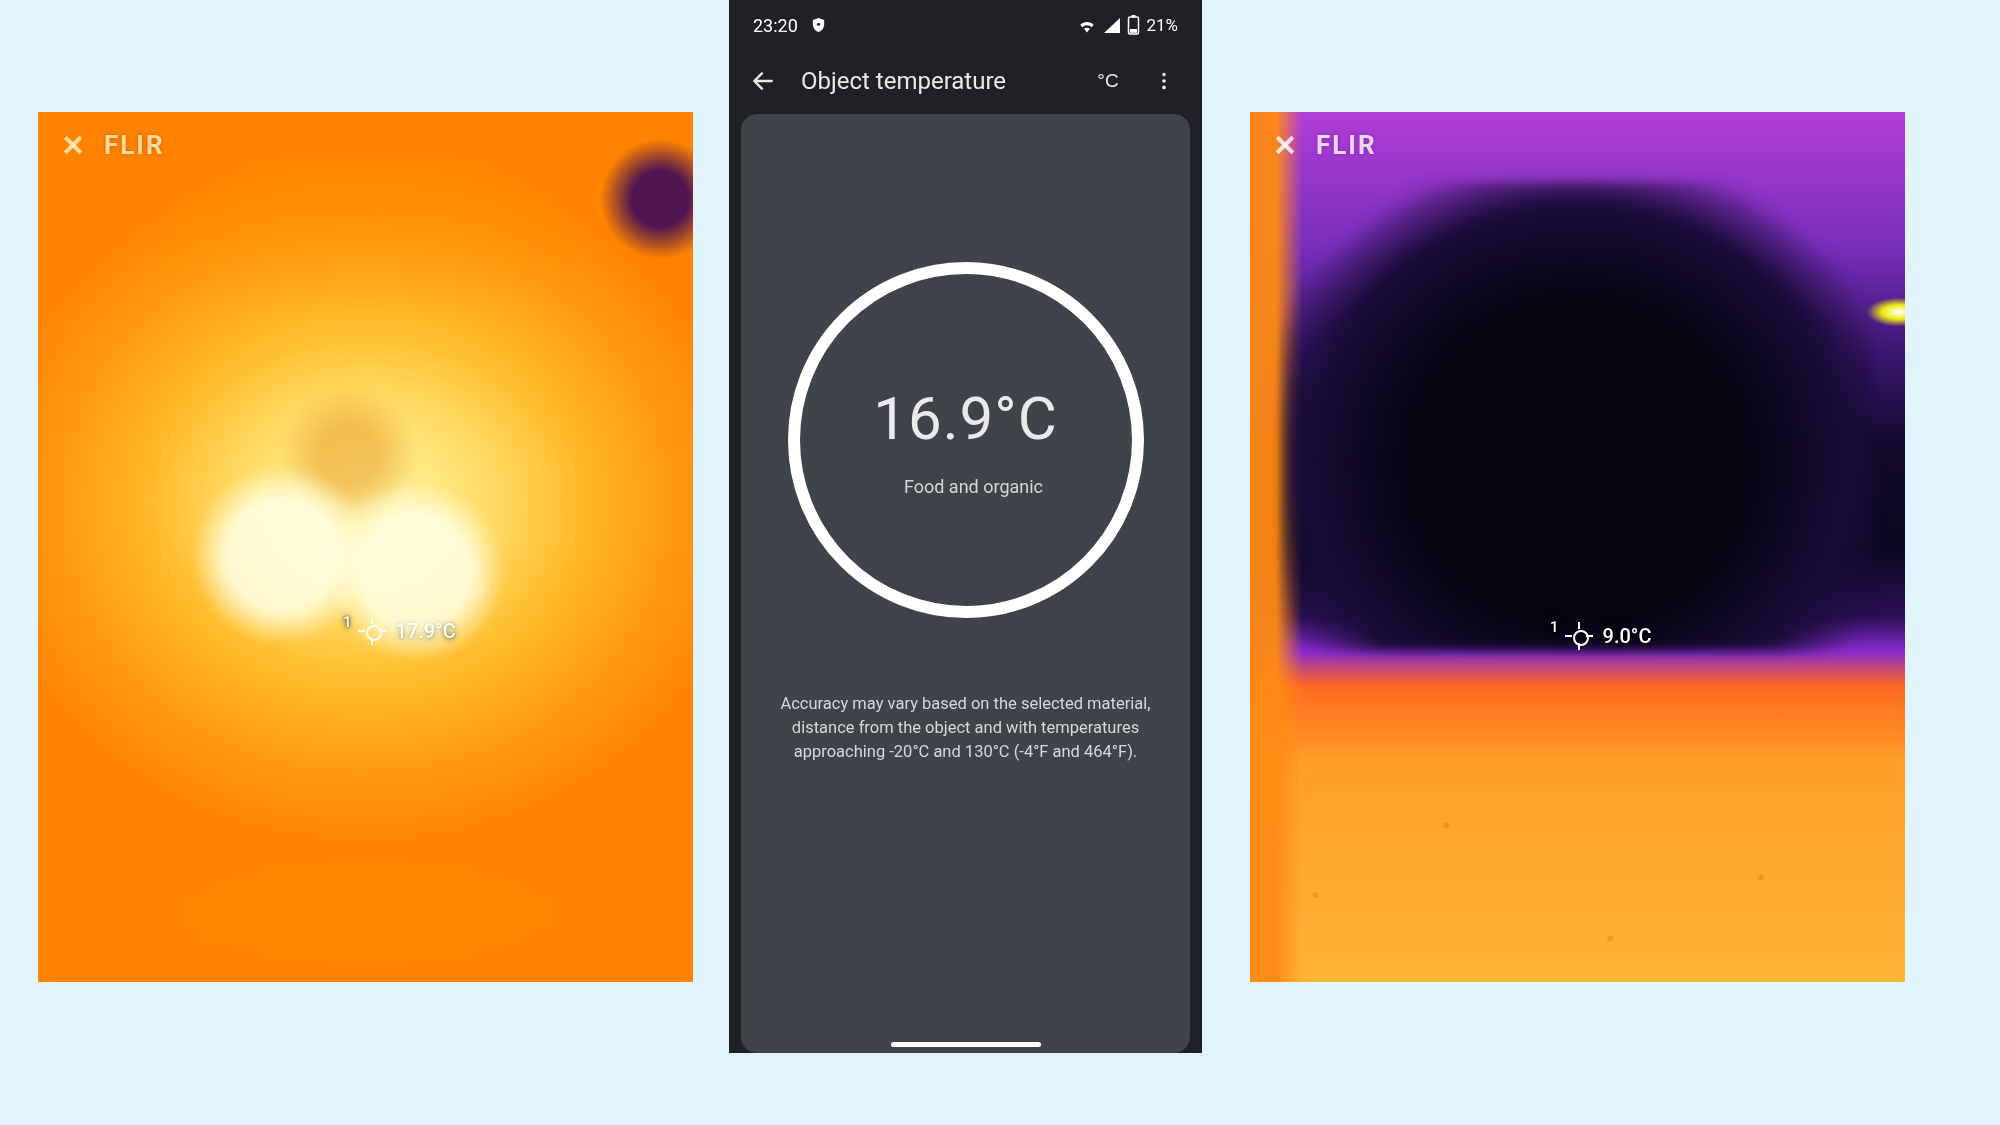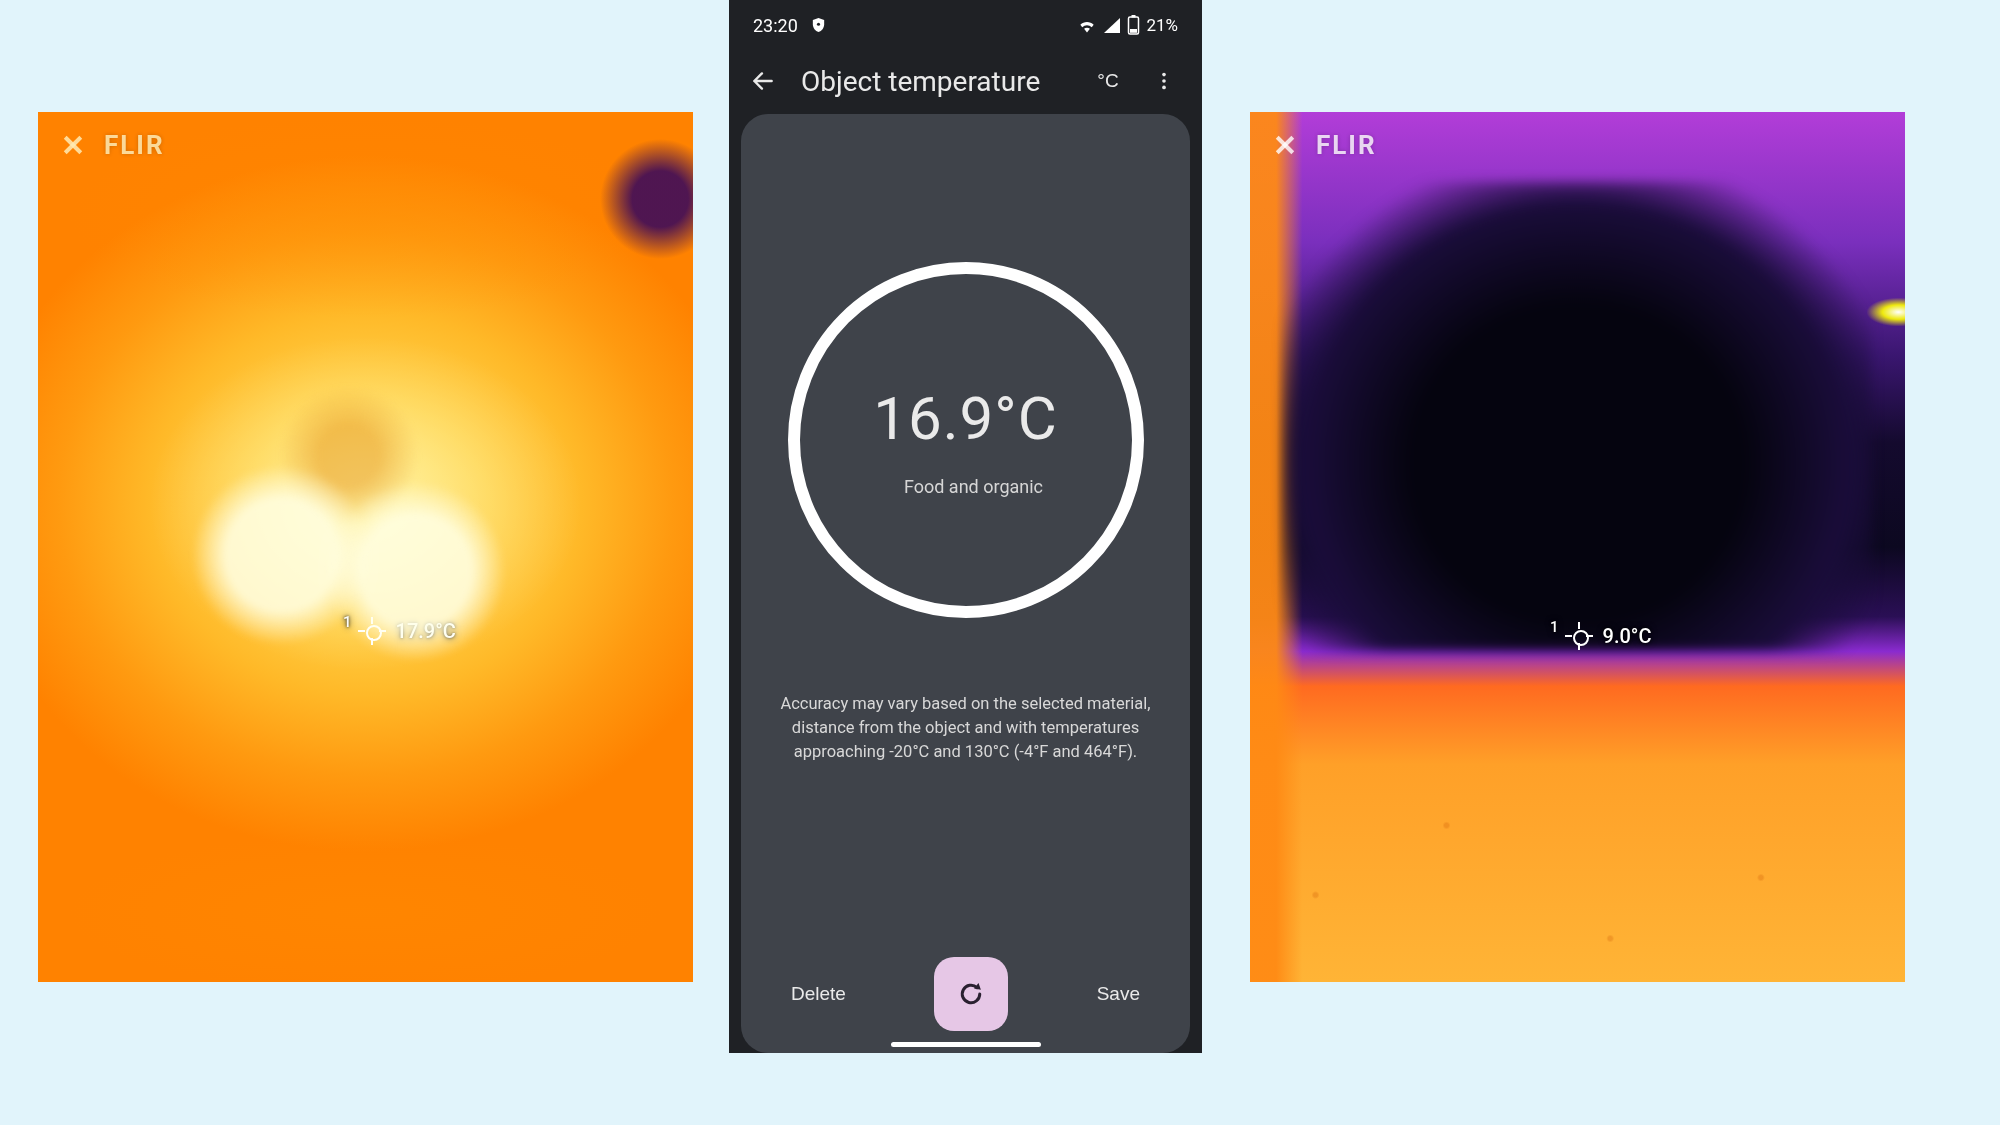--- a/index.html
+++ b/index.html
@@ -123,29 +123,29 @@
     font-size:18px; color:#fff;
   }
   .status-left{ display:flex; align-items:center; gap:12px; }
   .status-right{ display:flex; align-items:center; gap:6px; font-size:17px; }
   .shield{ width:17px; height:20px; }
 
   .appbar{
     height:62px; padding:0 20px 0 16px;
     display:flex; align-items:center; gap:20px;
   }
-  .appbar .title{ flex:1; font-size:28px; font-weight:400; color:#e9e9e9; }
+  .appbar .title{ flex:1; font-size:24px; font-weight:400; color:#e9e9e9; }
   .icon-btn{
     width:36px; height:36px; display:flex; align-items:center; justify-content:center;
     color:#e9e9e9; border:none; background:none; cursor:pointer;
   }
 
   .card{
     margin:2px 12px 0; flex:1;
-    background:#3f434a; border-radius:27px;
+    background:#3f434a; border-radius:16px;
     display:flex; flex-direction:column; align-items:center;
     padding:28px 24px 18px;
     position:relative;
   }
   .ring{
     margin-top:120px;
     width:356px; height:356px; border-radius:50%;
     border:12px solid #fff;
     display:flex; flex-direction:column; align-items:center; justify-content:center;
     gap:22px;
@@ -258,26 +258,16 @@
     </button>
   </div>
 
   <div class="card">
     <div class="ring">
       <div class="temp">16.9°C</div>
       <div class="material">Food and organic</div>
     </div>
     <div class="disclaimer">Accuracy may vary based on the selected material, distance from the object and with temperatures approaching -20°C and 130°C (-4°F and 464°F).</div>
 
-    <div class="actions">
-      <button class="txtbtn">Delete</button>
-      <button class="refresh">
-        <svg width="30" height="30" viewBox="0 0 24 24">
-          <path fill="none" stroke="#2a2030" stroke-width="2.4" stroke-linecap="round" d="M19 12a7 7 0 1 1-2.2-5.1"></path>
-          <path fill="#2a2030" d="M18 3.2l1.9 5.4-5.5-1z"></path>
-        </svg>
-      </button>
-      <button class="txtbtn">Save</button>
-    </div>
   </div>
 
   <div class="navhint"></div>
 </div>
 
 </body></html>

